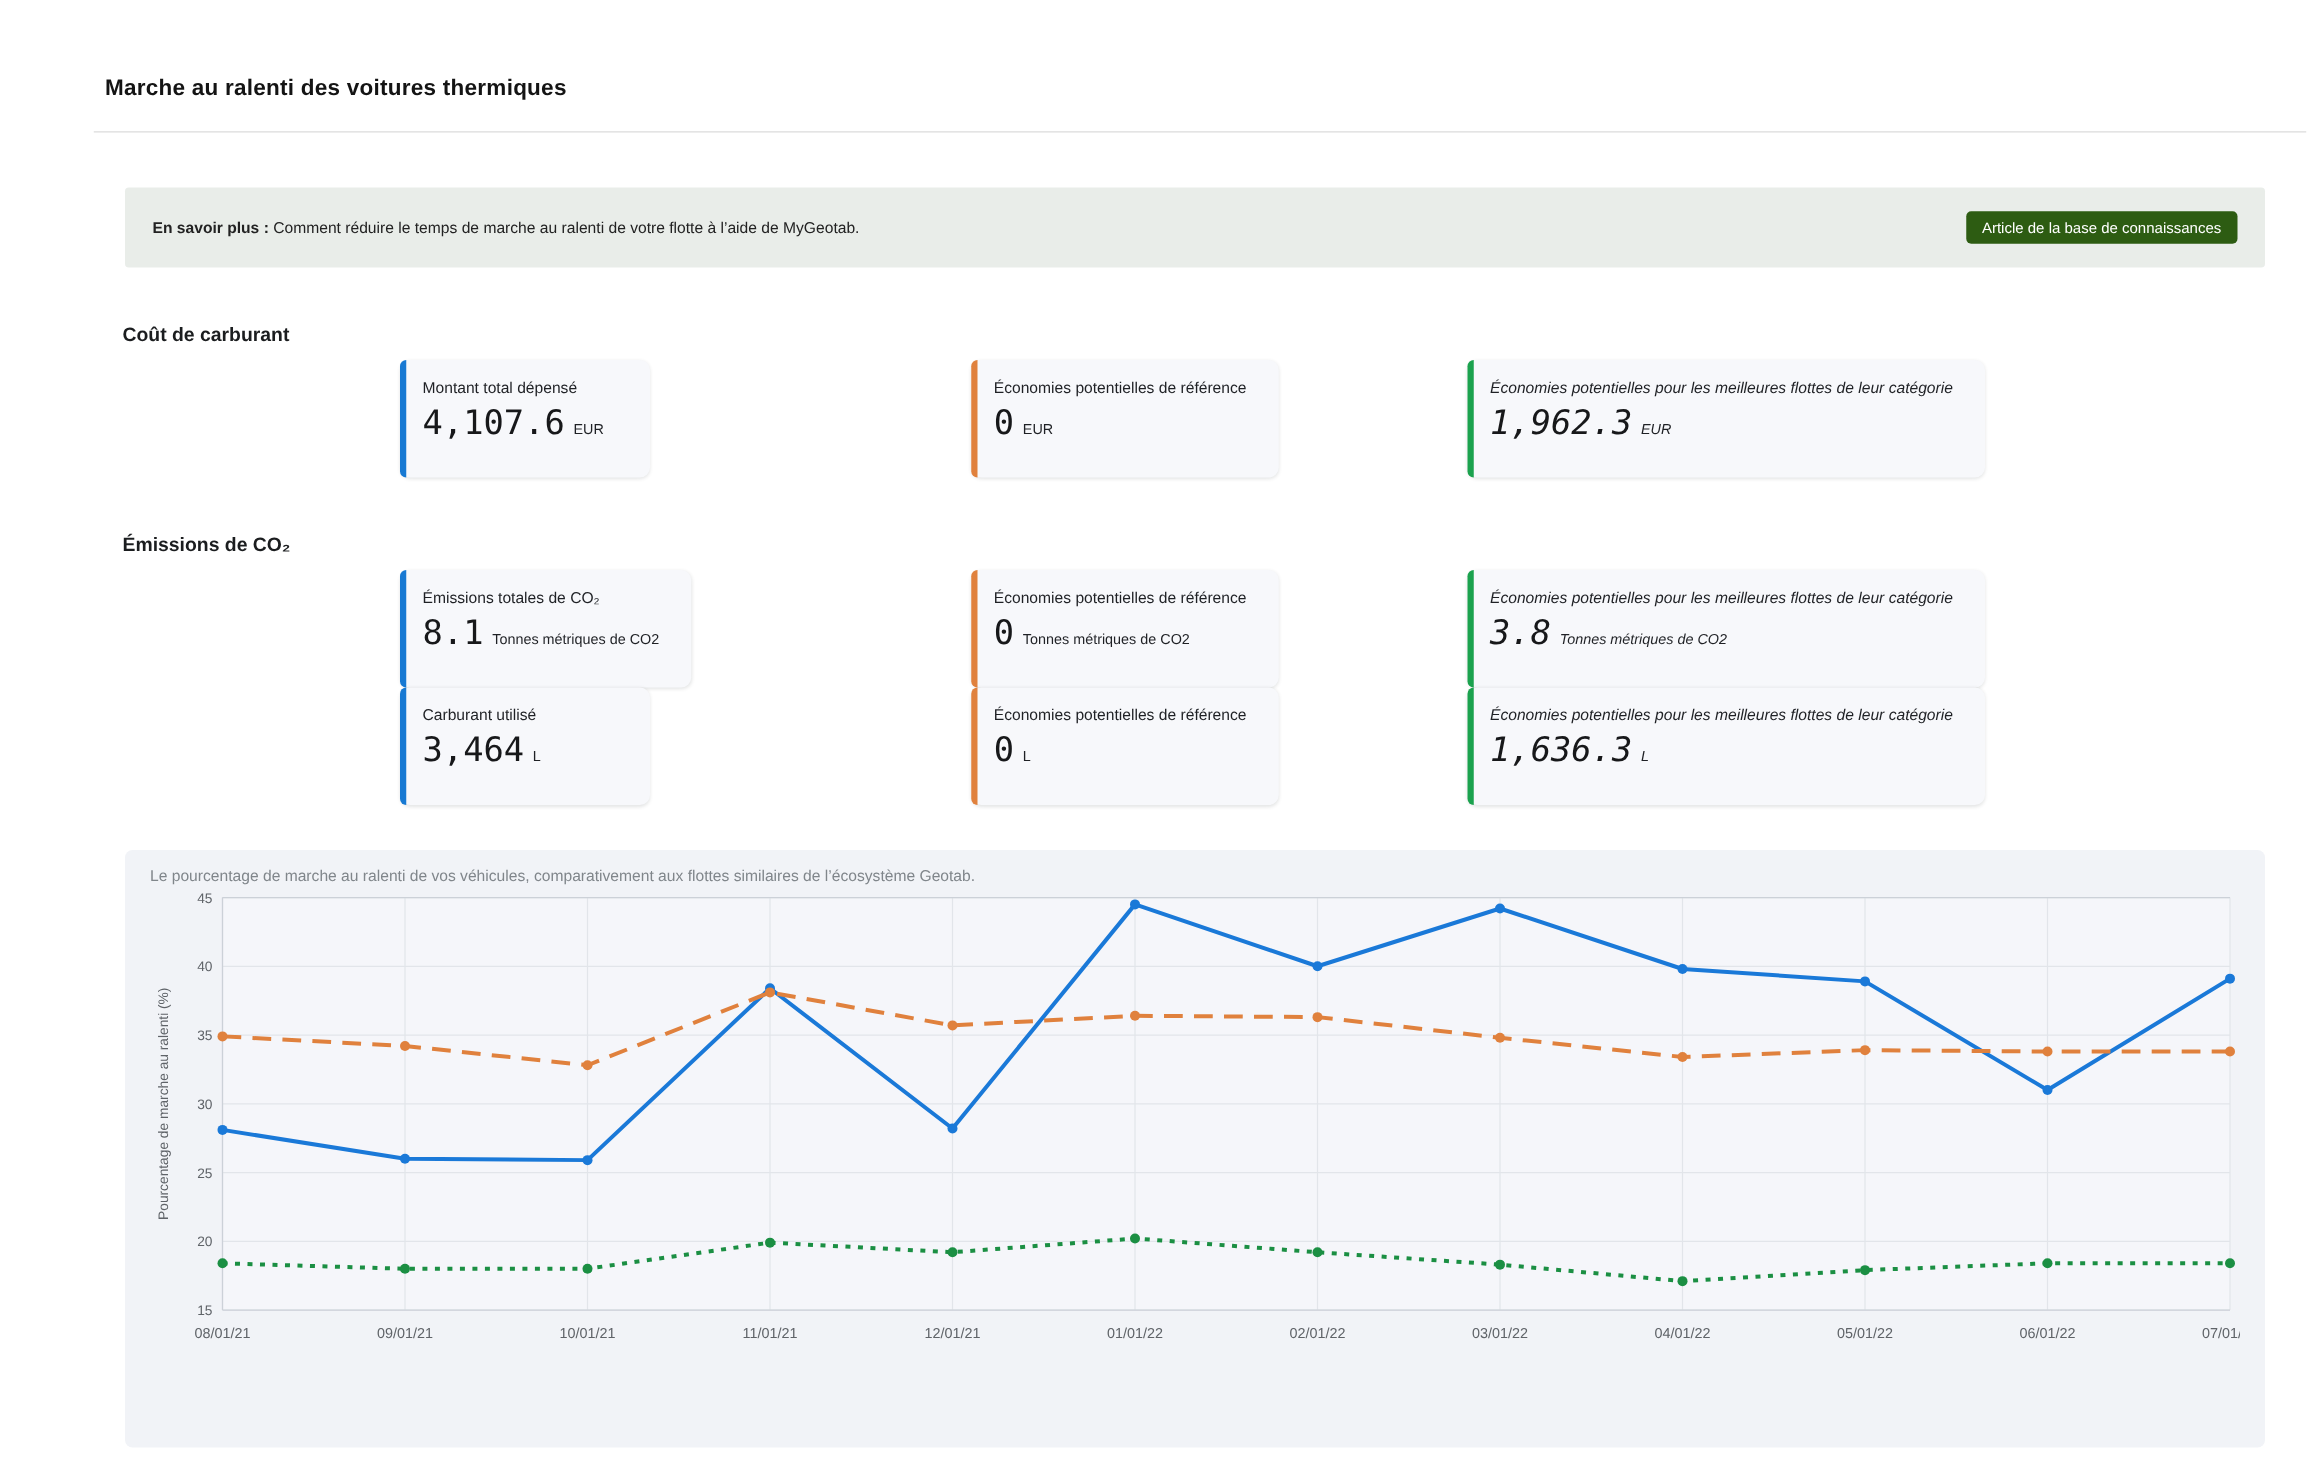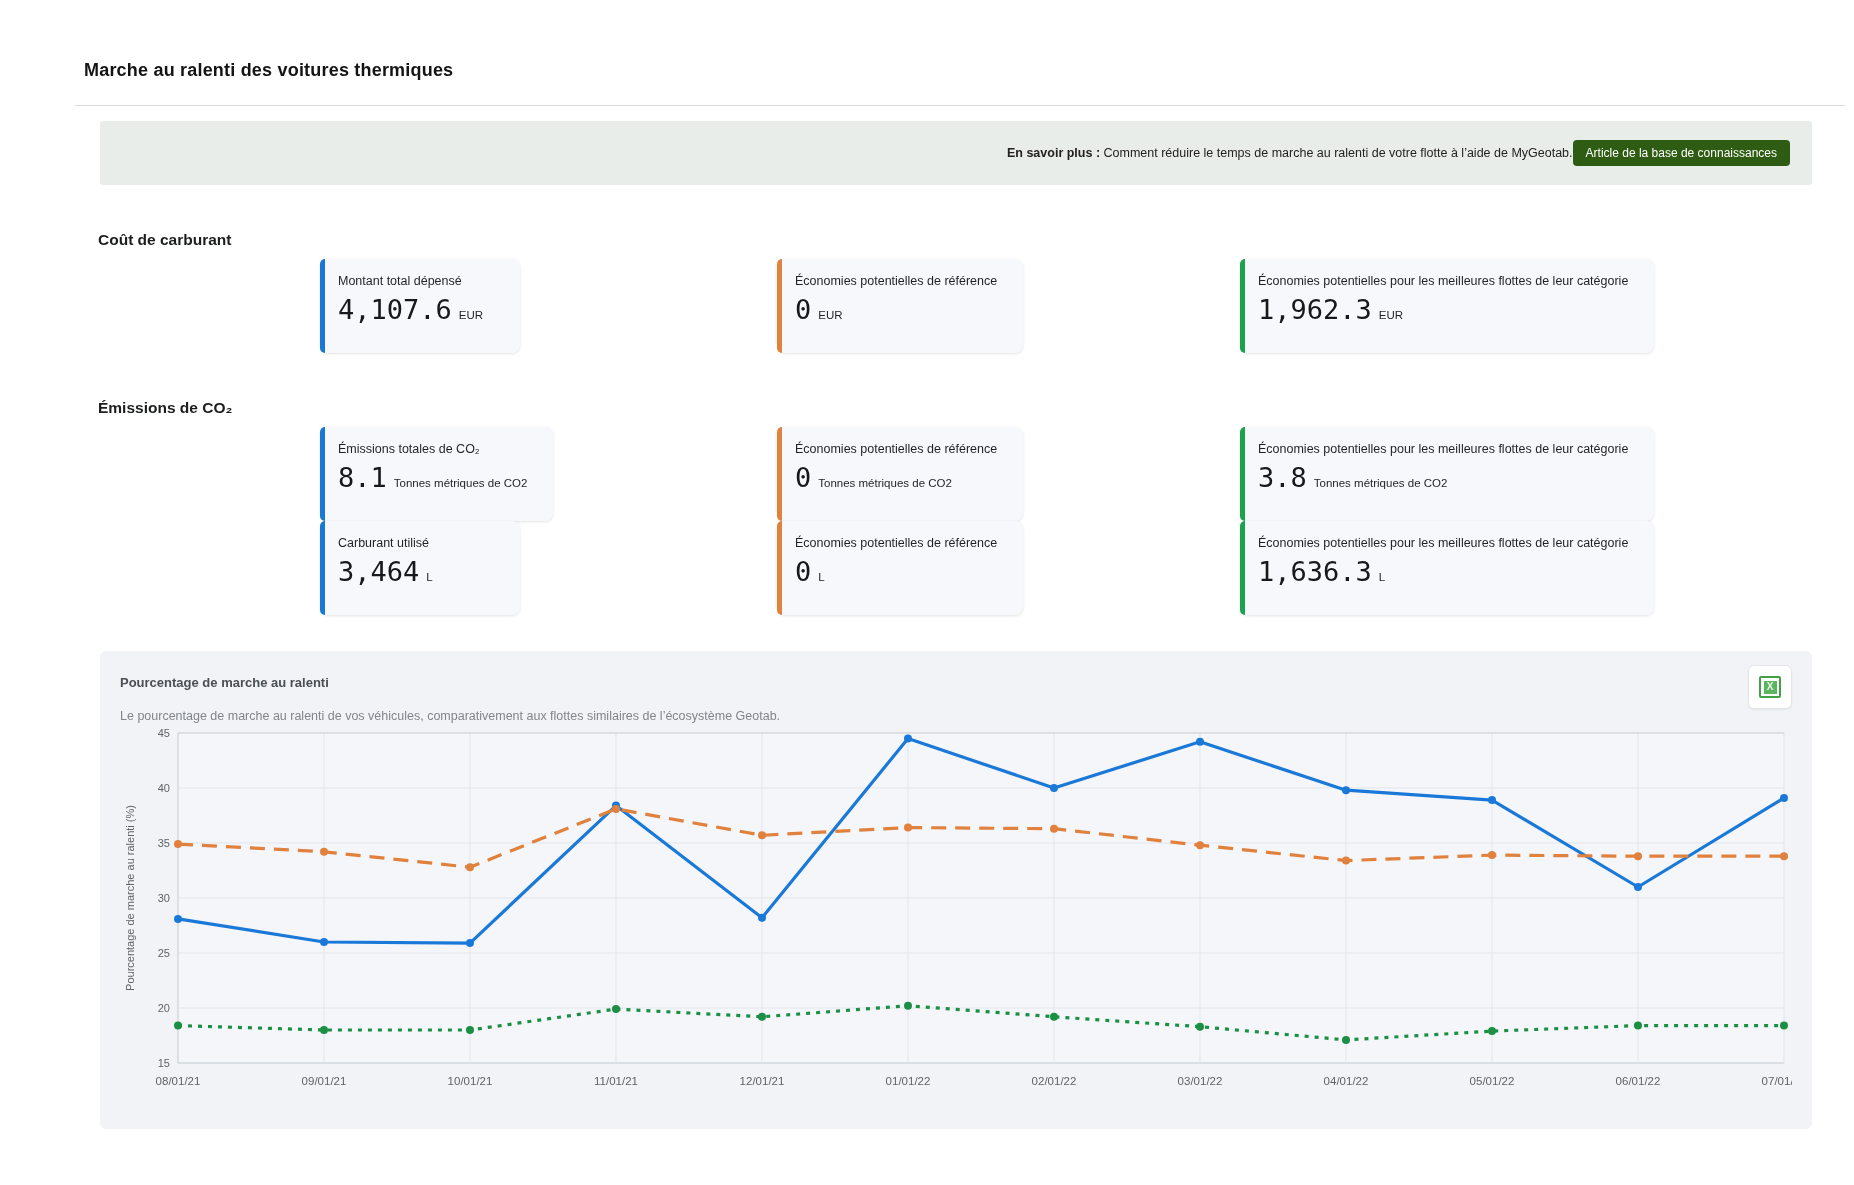--- a/index.html
+++ b/index.html
@@ -6,40 +6,40 @@
   html,body { width:1854px; height:1185px; background:#ffffff; overflow:hidden;
               font-family:"Liberation Sans", sans-serif; color:#1f2125; }
 
   .page { width:1854px; height:1185px; position:relative; }
 
   
   .page-title { padding:60px 0 0 84px; font-size:18px; font-weight:700; color:#141414; letter-spacing:.2px; }
   .divider { border:none; border-top:1px solid #dcdcdc; margin:24px 9px 0 75px; }
 
   
-  .banner { margin:15px 42px 0 100px; height:64px; background:#e9ede9; border-radius:3px;
-            display:flex; align-items:center; justify-content:flex-end; padding:0 22px; }
+  .banner { margin:44px 42px 0 100px; height:64px; background:#e9ede9; border-radius:3px;
+            display:flex; align-items:center; justify-content:space-between; padding:0 22px; }
   .banner-text { font-size:12.5px; color:#222; }
   .banner-text b { font-weight:700; }
   .kb-button { background:#2d5c12; color:#ffffff; border:none; border-radius:4px;
                font-size:12px; font-family:"Liberation Sans",sans-serif; padding:6px 13px; cursor:pointer; }
 
   
   .section-title { margin:46px 0 10px 98px; font-size:15.5px; font-weight:700; color:#1b1d1f; }
   .section-title:first-of-type { margin-top:26px; }
   .cards-row { position:relative; height:94px; margin-left:100px; }
   .card { position:absolute; top:0; height:94px; background:#f7f8fb; border-radius:8px;
           box-shadow:0 1px 3px rgba(60,64,67,.14); padding:15px 26px 0 18px; min-width:200px; }
   .card::before { content:""; position:absolute; left:0; top:0; bottom:0; width:5px; border-radius:8px 0 0 8px; }
   .card.accent-blue::before   { background:#1779d3; }
   .card.accent-orange::before { background:#e0813d; }
   .card.accent-green::before  { background:#1ba24e; }
   .card-pos-1 { left:220px; }
   .card-pos-2 { left:677px; }
-  .card-pos-3 { left:1140px; }
+  .card-pos-3 { left:1074px;font-style:italic; }
   .card-label { font-size:12.5px; color:#1f2125; white-space:nowrap; }
   .card-value-row { margin-top:6px; display:flex; align-items:baseline; }
   .card-value { font-family:"DejaVu Sans Mono", monospace; font-size:27px; color:#17181a; }
   .card-unit { font-size:11.5px; color:#1f2125; margin-left:7px; }
 
   
   .chart-panel { margin:36px 42px 0 100px; height:478px; background:#f1f3f7; border-radius:6px;
                  position:relative; padding:14px 20px 0 20px; }
   .chart-header { display:flex; justify-content:space-between; align-items:flex-start; }
   .chart-title { font-size:13px; font-weight:700; color:#4a4f55; padding-top:10px; }
@@ -136,28 +136,20 @@
     <div class="card accent-green card-pos-3">
       <div class="card-label">Économies potentielles pour les meilleures flottes de leur catégorie</div>
       <div class="card-value-row">
         <span class="card-value">1,636.3</span>
         <span class="card-unit">L</span>
       </div>
     </div>
   </div>
 
   <div class="chart-panel">
-    <div class="chart-header">
-      <div class="chart-title">Pourcentage de marche au ralenti</div>
-      <div class="export-button">
-        <div class="excel-icon">
-          <div class="excel-icon-inner">X</div>
-        </div>
-      </div>
-    </div>
     <div class="chart-subtitle">Le pourcentage de marche au ralenti de vos véhicules, comparativement aux flottes similaires de l’écosystème Geotab.</div>
     <div class="chart-svg-wrap">
       <svg id="chart-svg" width="1672" height="372" viewBox="0 0 1672 372">
           <rect x="58" y="6" width="1606" height="330" fill="#f5f6fa" stroke="none"></rect>
           <line x1="58" y1="6" x2="58" y2="336" stroke="#e2e5ea" stroke-width="1"></line>
           <line x1="204" y1="6" x2="204" y2="336" stroke="#e2e5ea" stroke-width="1"></line>
           <line x1="350" y1="6" x2="350" y2="336" stroke="#e2e5ea" stroke-width="1"></line>
           <line x1="496" y1="6" x2="496" y2="336" stroke="#e2e5ea" stroke-width="1"></line>
           <line x1="642" y1="6" x2="642" y2="336" stroke="#e2e5ea" stroke-width="1"></line>
           <line x1="788" y1="6" x2="788" y2="336" stroke="#e2e5ea" stroke-width="1"></line>

